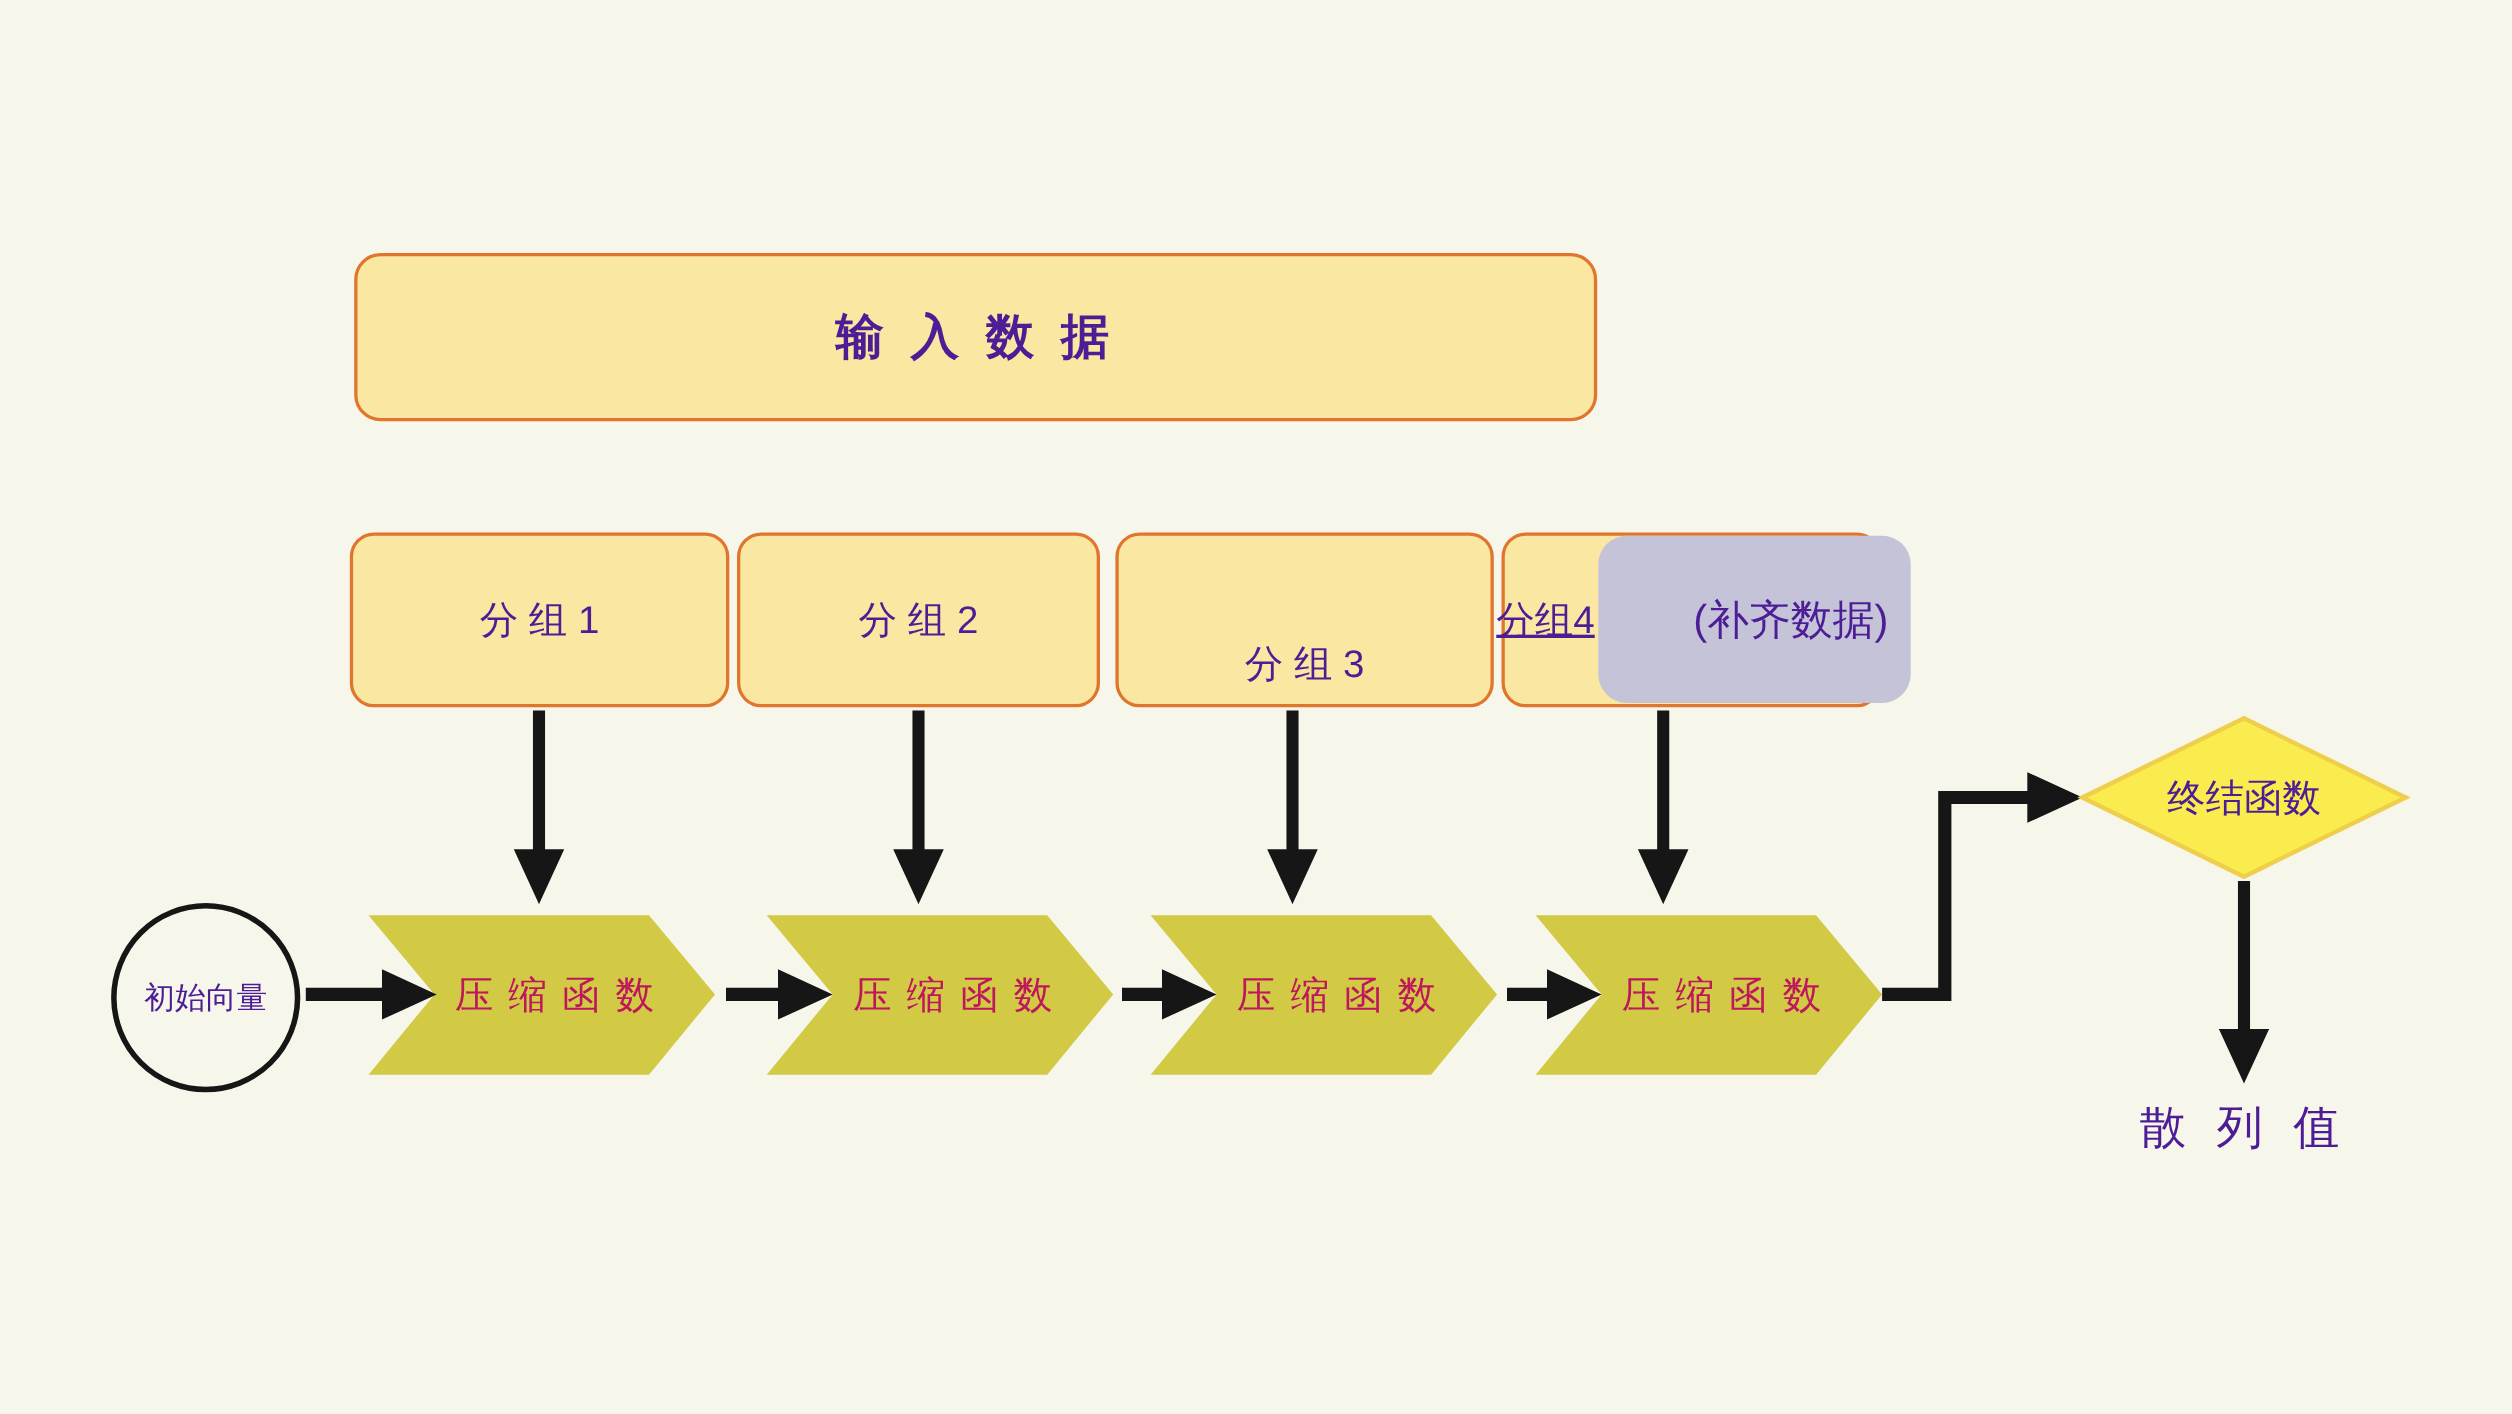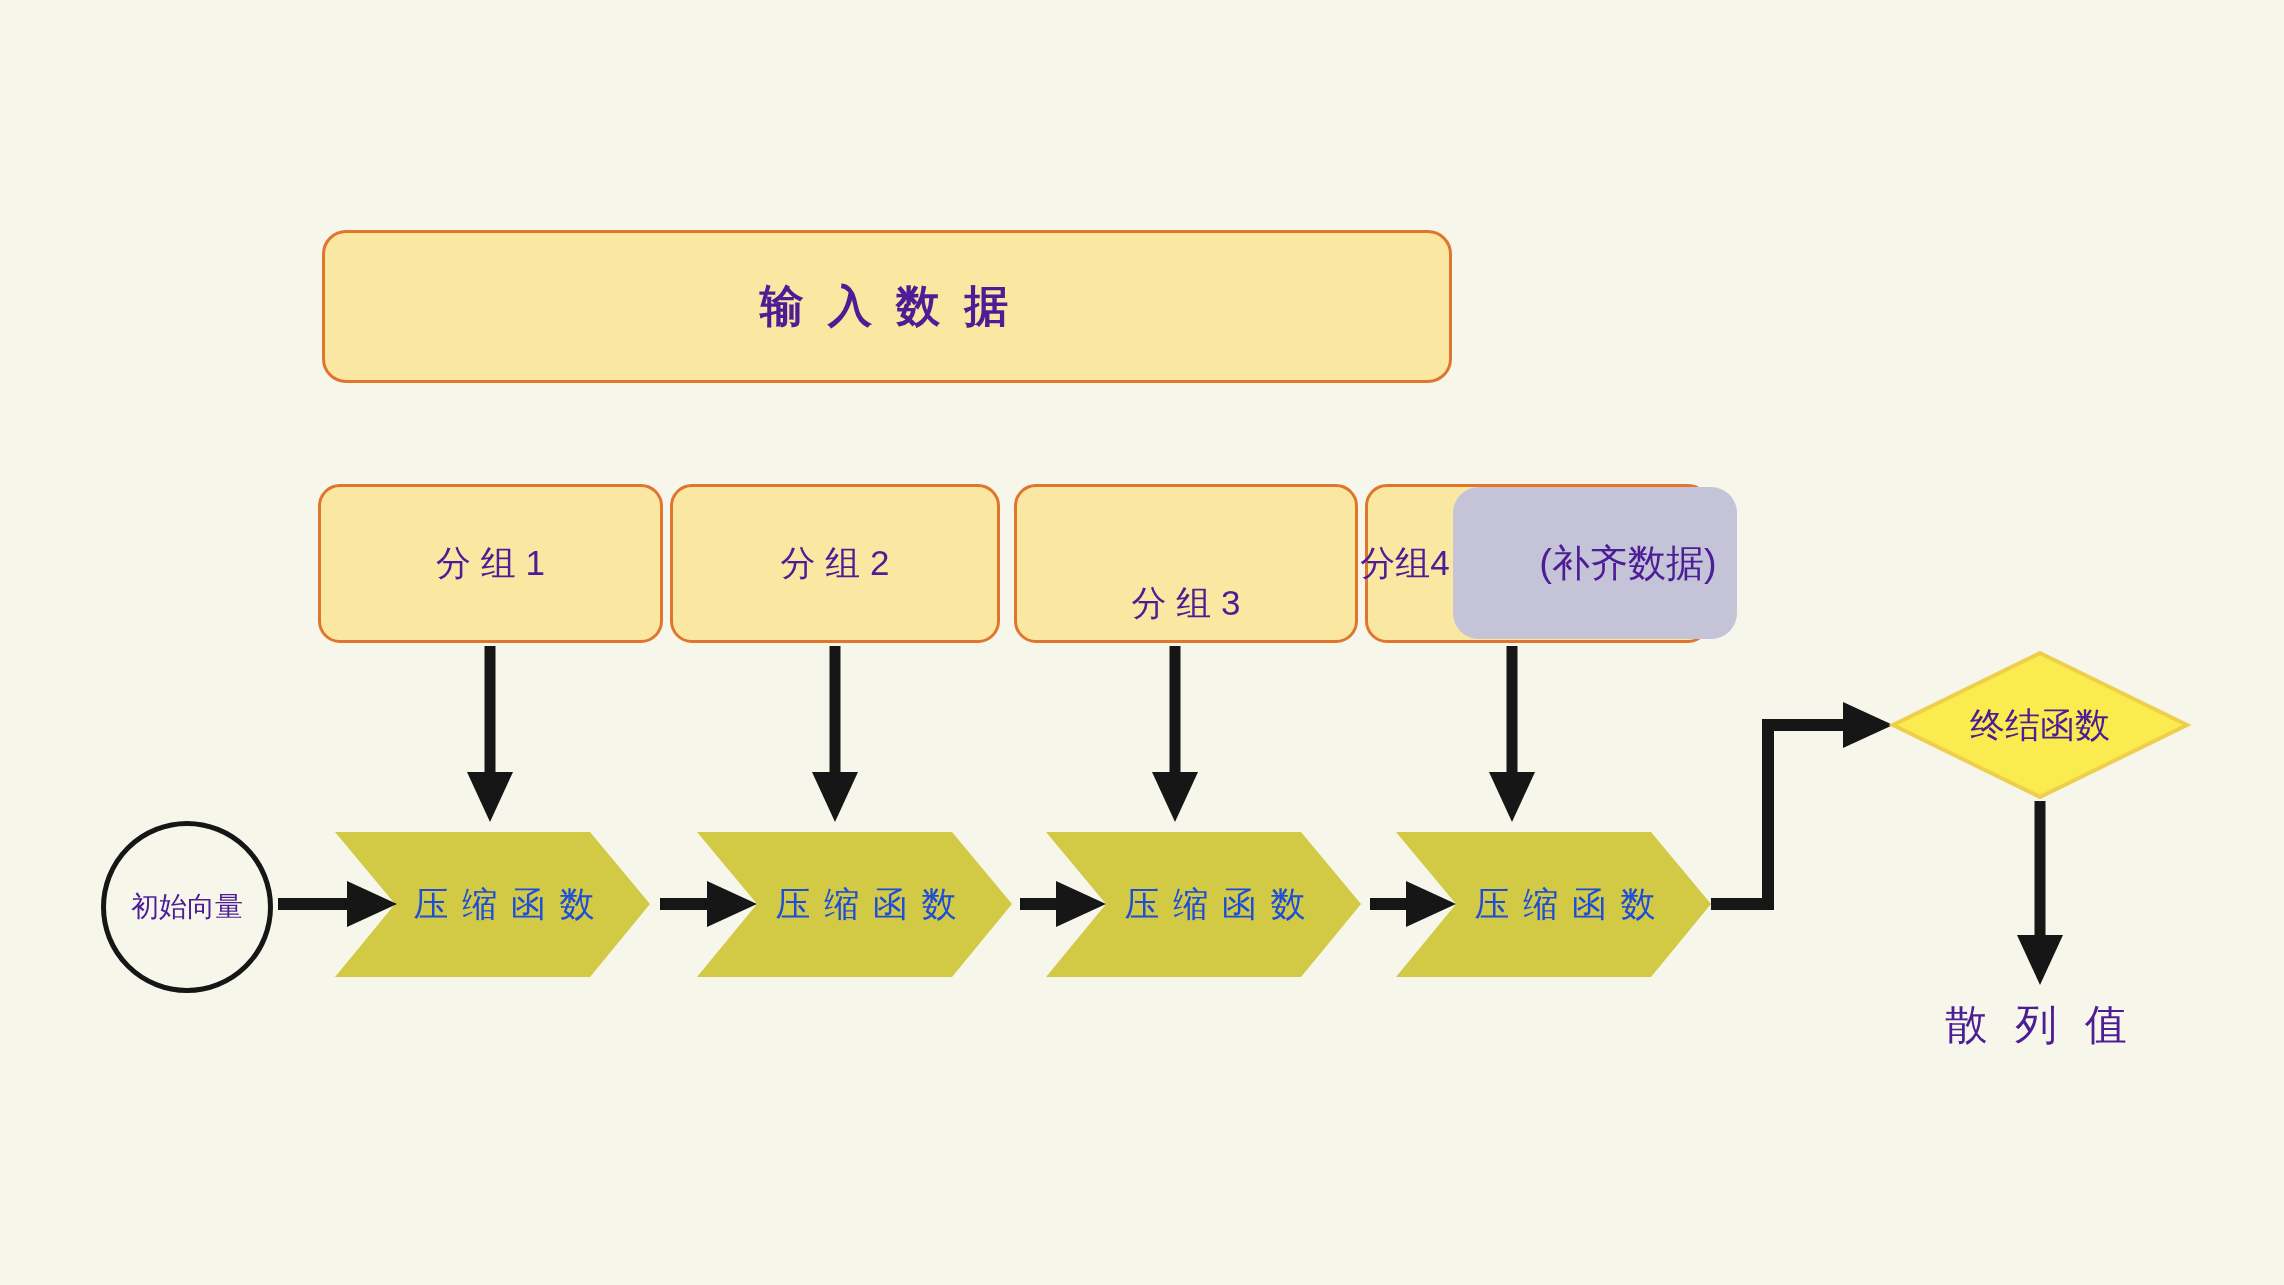--- a/index.html
+++ b/index.html
@@ -46,21 +46,21 @@
 
   .iv-circle {
     position: absolute;
     left: 101px; top: 821px; width: 172px; height: 172px;
     border: 5px solid #161616;
     border-radius: 50%;
     background: transparent;
   }
   .iv-label { left: 101px; top: 821px; width: 172px; height: 172px; font-size: 28px; }
 
-  .chev-label { top: 832px; height: 145px; width: 260px; font-size: 35px; color: #1d4ed8; letter-spacing: 2px; }
+  .chev-label { top: 832px; height: 145px; width: 260px; font-size: 35px; color: #be185d; letter-spacing: 2px; }
 
   .final-label { left: 1913px; top: 653px; width: 254px; height: 144px; font-size: 35px; }
 
   .hash-label { left: 1880px; top: 980px; width: 320px; height: 90px; font-size: 42px; font-weight: 500; letter-spacing: 8px; }
 </style>
 </head>
 <body>
 
 <div class="stage">
 
@@ -99,21 +99,21 @@
   <div class="box group-box" style="left:318px; width:345px;"></div>
   <div class="box group-box" style="left:670px; width:330px;"></div>
   <div class="box group-box" style="left:1014px; width:344px;"></div>
   <div class="box group-box" style="left:1365px; width:345px;"></div>
 
   <div class="padding-box"></div>
 
   <div class="node-label group-label" style="left:318px;  width:345px;">分 组 1</div>
   <div class="node-label group-label" style="left:670px;  width:330px;">分 组 2</div>
   <div class="node-label group-label" style="left:1014px; width:344px;margin-top:40px;">分 组 3</div>
-  <div class="node-label group-label" style="left:1355px; width:100px;">分组4</div>
+  <div class="node-label group-label" style="left:1355px; width:100px;text-decoration:underline;">分组4</div>
   <div class="node-label padding-label">(补齐数据)</div>
 
   <div class="iv-circle"></div>
   <div class="node-label iv-label">初始向量</div>
 
   <div class="node-label chev-label" style="left:375px;">压 缩 函 数</div>
   <div class="node-label chev-label" style="left:737px;">压 缩 函 数</div>
   <div class="node-label chev-label" style="left:1086px;">压 缩 函 数</div>
   <div class="node-label chev-label" style="left:1436px;">压 缩 函 数</div>
 

